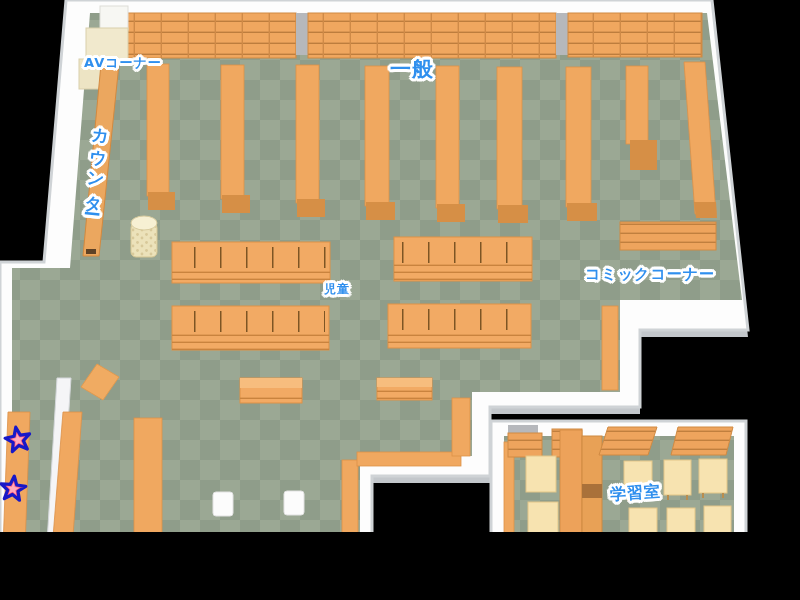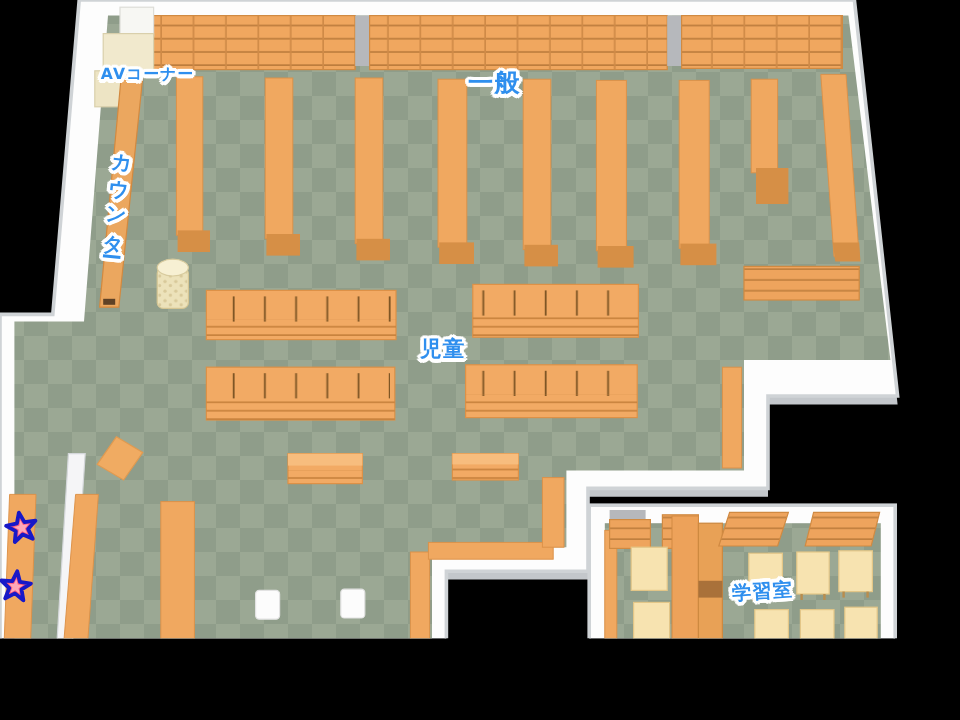--- a/index.html
+++ b/index.html
@@ -9,21 +9,21 @@
   .maplabel{position:absolute;font-weight:bold;color:#2f8fee;line-height:1.05;
     letter-spacing:1px;white-space:nowrap;z-index:5;
     text-shadow:2px 0 0 #fff,-2px 0 0 #fff,0 2px 0 #fff,0 -2px 0 #fff,
       2px 2px 0 #fff,-2px -2px 0 #fff,2px -2px 0 #fff,-2px 2px 0 #fff,
       3px 1px 0 #fff,-3px 1px 0 #fff,3px -1px 0 #fff,-3px -1px 0 #fff,
       1px 3px 0 #fff,1px -3px 0 #fff,-1px 3px 0 #fff,-1px -3px 0 #fff;}
   .lbl-av{left:84px;top:56px;font-size:13px;}
   .lbl-counter{left:93px;top:116px;font-size:17px;writing-mode:vertical-rl;
     transform:rotate(6deg);transform-origin:top center;letter-spacing:3px;}
   .lbl-general{left:390px;top:58px;font-size:21px;}
-  .lbl-children{left:350px;top:283px;font-size:18px;}
+  .lbl-children{left:324px;top:283px;font-size:12px;}
   .lbl-comic{left:585px;top:267px;font-size:15px;}
   .lbl-study{left:610px;top:485px;font-size:16px;transform:rotate(-4deg);}
 </style>
 </head>
 <body>
 
 <div class="stage">
 <svg width="800" height="600" viewBox="0 0 800 600">
   <defs>
     <pattern id="checker" width="40" height="40" patternUnits="userSpaceOnUse">
@@ -210,14 +210,15 @@
   <g transform="translate(13,489) rotate(6)">
     <polygon points="0,-13 3.2,-4.4 12.4,-4 5.2,1.7 7.6,10.5 0,5.5 -7.6,10.5 -5.2,1.7 -12.4,-4 -3.2,-4.4" fill="#ff5c7c" stroke="#1818c8" stroke-width="3.2" stroke-linejoin="round"></polygon>
     <polygon points="0,-6.5 1.6,-2.2 6.2,-2 2.6,0.9 3.8,5.3 0,2.8 -3.8,5.3 -2.6,0.9 -6.2,-2 -1.6,-2.2" fill="#ffb0c0" opacity="0.9"></polygon>
   </g>
 </svg>
 
 <div class="maplabel lbl-av">AVコーナー</div>
 <div class="maplabel lbl-counter">カウンター</div>
 <div class="maplabel lbl-general">一般</div>
 <div class="maplabel lbl-children">児童</div>
+<div class="maplabel lbl-comic">コミックコーナー</div>
 <div class="maplabel lbl-study">学習室</div>
 </div>
 
 </body></html>

